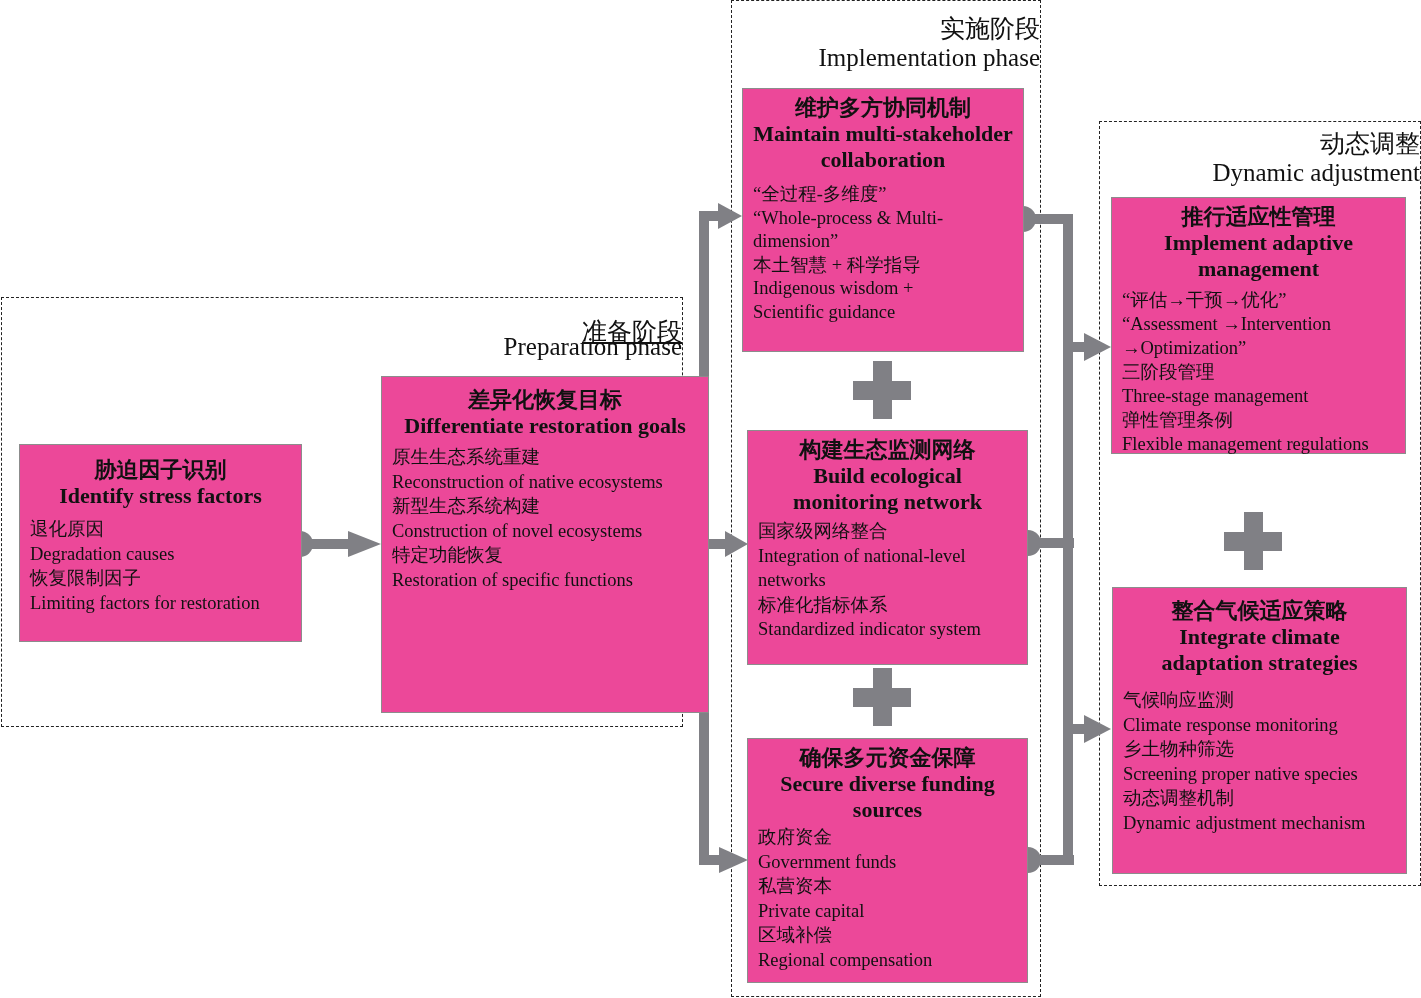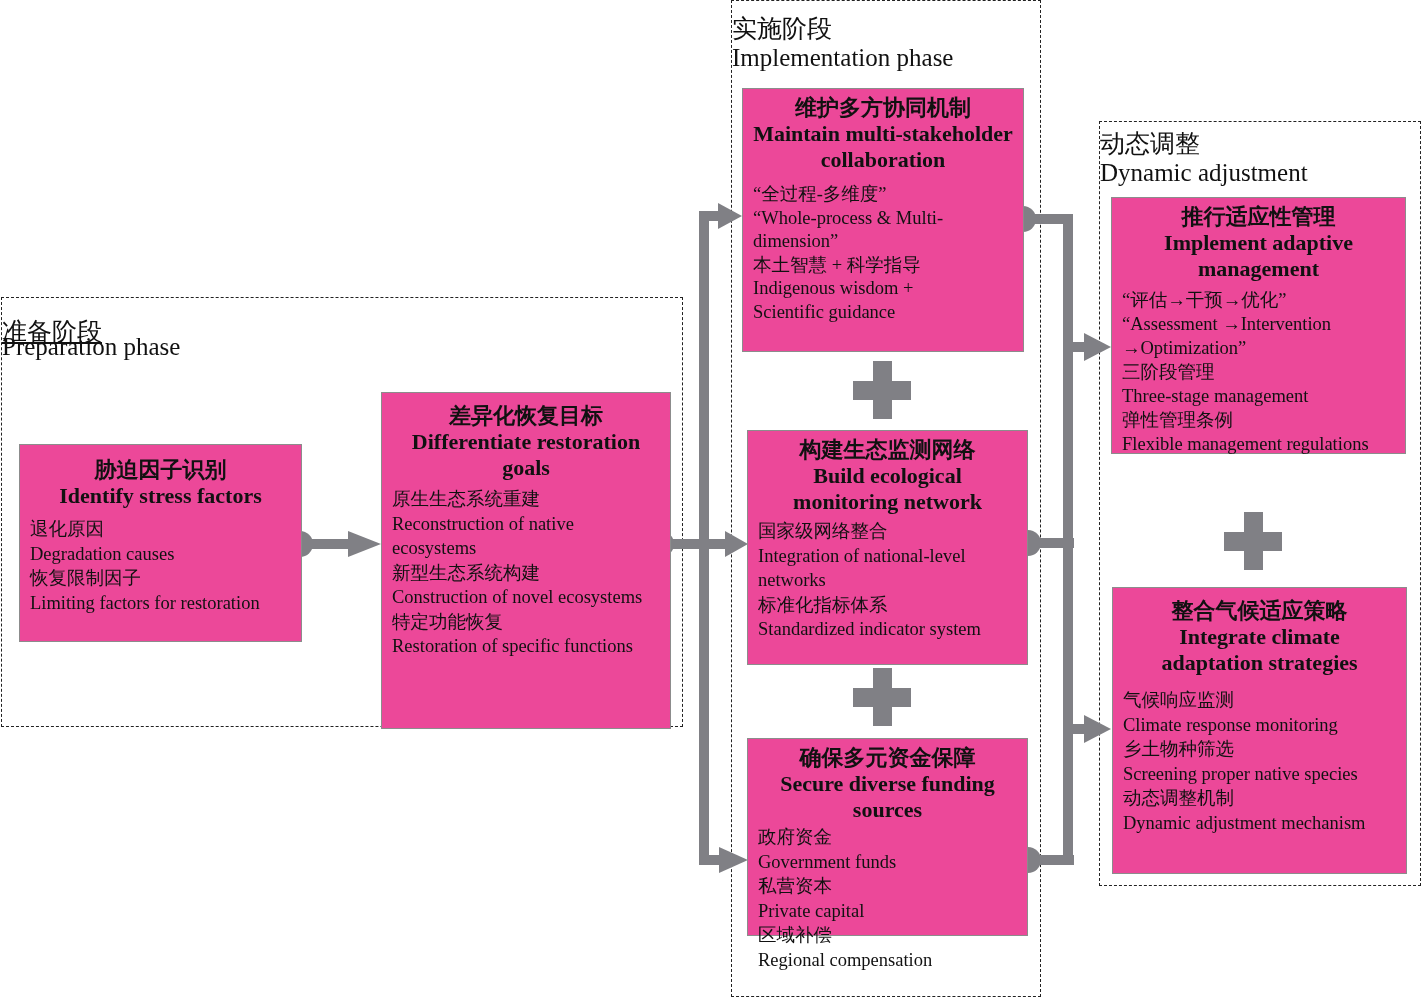--- a/index.html
+++ b/index.html
@@ -1,19 +1,19 @@
 <!DOCTYPE html>
 <html><head>
 <meta charset="utf-8">
 <style>
   html, body { margin: 0; padding: 0; background: #ffffff; }
   body { width: 1421px; height: 998px; position: relative; overflow: hidden;
          font-family: "Liberation Serif", "DejaVu Serif", serif; color: #111111; }
   .phase { position: absolute; border: 1.5px dashed #222222; box-sizing: border-box; }
-  .phase-title { position: absolute; left: 0; right: 0; text-align: left; font-size: 25px; line-height: 28px; }
+  .phase-title { position: absolute; left: 0; right: 0; text-align: right; font-size: 25px; line-height: 28px; }
   .box { position: absolute; border: 1.5px solid #8c8c8c; box-sizing: border-box; background: #ec4899; }
   .box-title { text-align: center; font-weight: bold; font-size: 22px; line-height: 26px; margin-top: 4px; }
   .box-title .cn { font-weight: bold; }
   .items { margin: 8px 0 0 10px; font-size: 18.5px; line-height: 24.5px; }
   .items div { white-space: pre-wrap; }
   svg.conn { position: absolute; left: 0; top: 0; pointer-events: none; }
   .plus { position: absolute; width: 58px; height: 58px; }
   .plus::before, .plus::after { content: ""; position: absolute; background: #808085; }
   .plus::before { left: 20px; top: 0; width: 19px; height: 58px; }
   .plus::after { left: 0; top: 20px; width: 58px; height: 19px; }
@@ -73,21 +73,21 @@
     <div>Identify stress factors</div>
   </div>
   <div class="items">
     <div>退化原因</div>
     <div>Degradation causes</div>
     <div>恢复限制因子</div>
     <div>Limiting factors for restoration</div>
   </div>
 </div>
 
-<div class="box" style="left:381px; top:392px; width:290px; height:337px;">
+<div class="box" style="left:381px; top:376px; width:328px; height:337px;">
   <div class="box-title" style="margin-top:10px; padding:0 14px;">
     <div class="cn">差异化恢复目标</div>
     <div>Differentiate restoration goals</div>
   </div>
   <div class="items" style="margin-top:6px; margin-right:16px;font-family:Liberation Serif, serif;">
     <div>原生生态系统重建</div>
     <div>Reconstruction of native ecosystems</div>
     <div>新型生态系统构建</div>
     <div>Construction of novel ecosystems</div>
     <div>特定功能恢复</div>
@@ -118,21 +118,21 @@
   <div class="items" style="margin-top:4px; margin-right:12px;">
     <div>国家级网络整合</div>
     <div>Integration of national-level networks</div>
     <div>标准化指标体系</div>
     <div>Standardized indicator system</div>
   </div>
 </div>
 
 <div class="plus" style="left:853px; top:668px;"></div>
 
-<div class="box" style="left:747px; top:738px; width:281px; height:198px;">
+<div class="box" style="left:747px; top:738px; width:281px; height:245px;">
   <div class="box-title" style="margin-top:6px; padding:0 20px;">
     <div class="cn">确保多元资金保障</div>
     <div>Secure diverse funding sources</div>
   </div>
   <div class="items" style="margin-top:2px;">
     <div>政府资金</div>
     <div>Government funds</div>
     <div>私营资本</div>
     <div>Private capital</div>
     <div>区域补偿</div>

